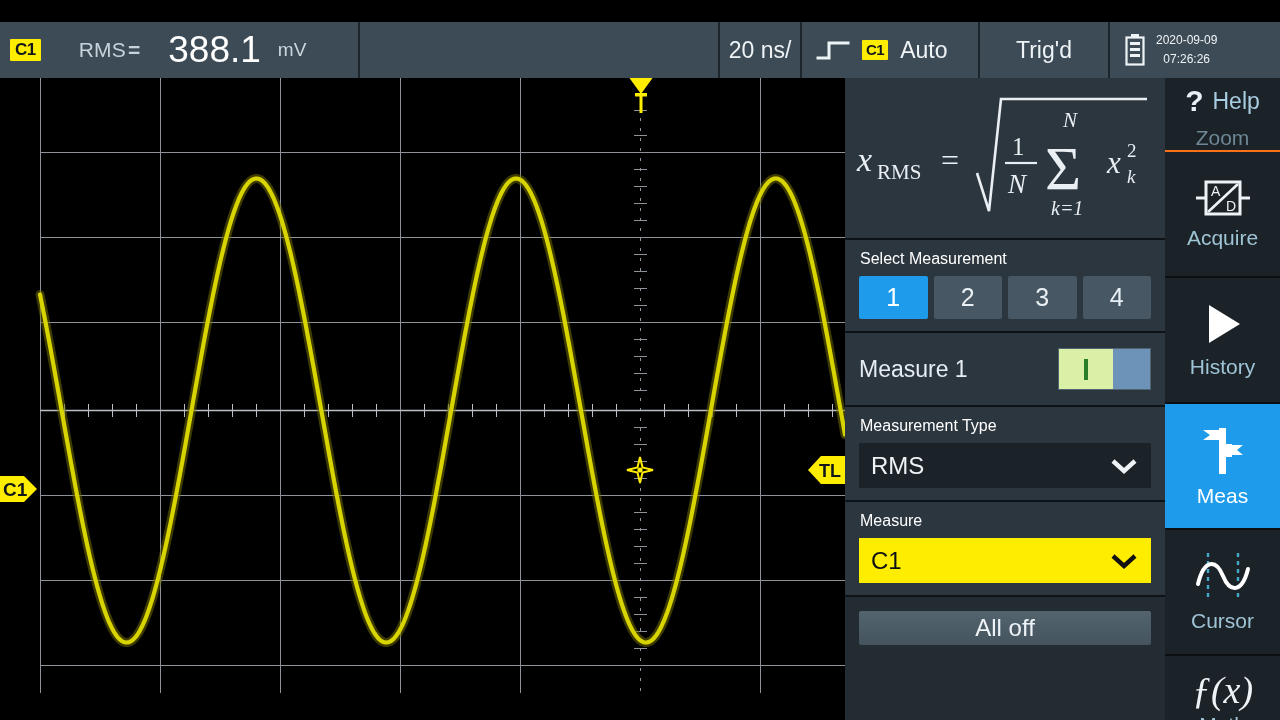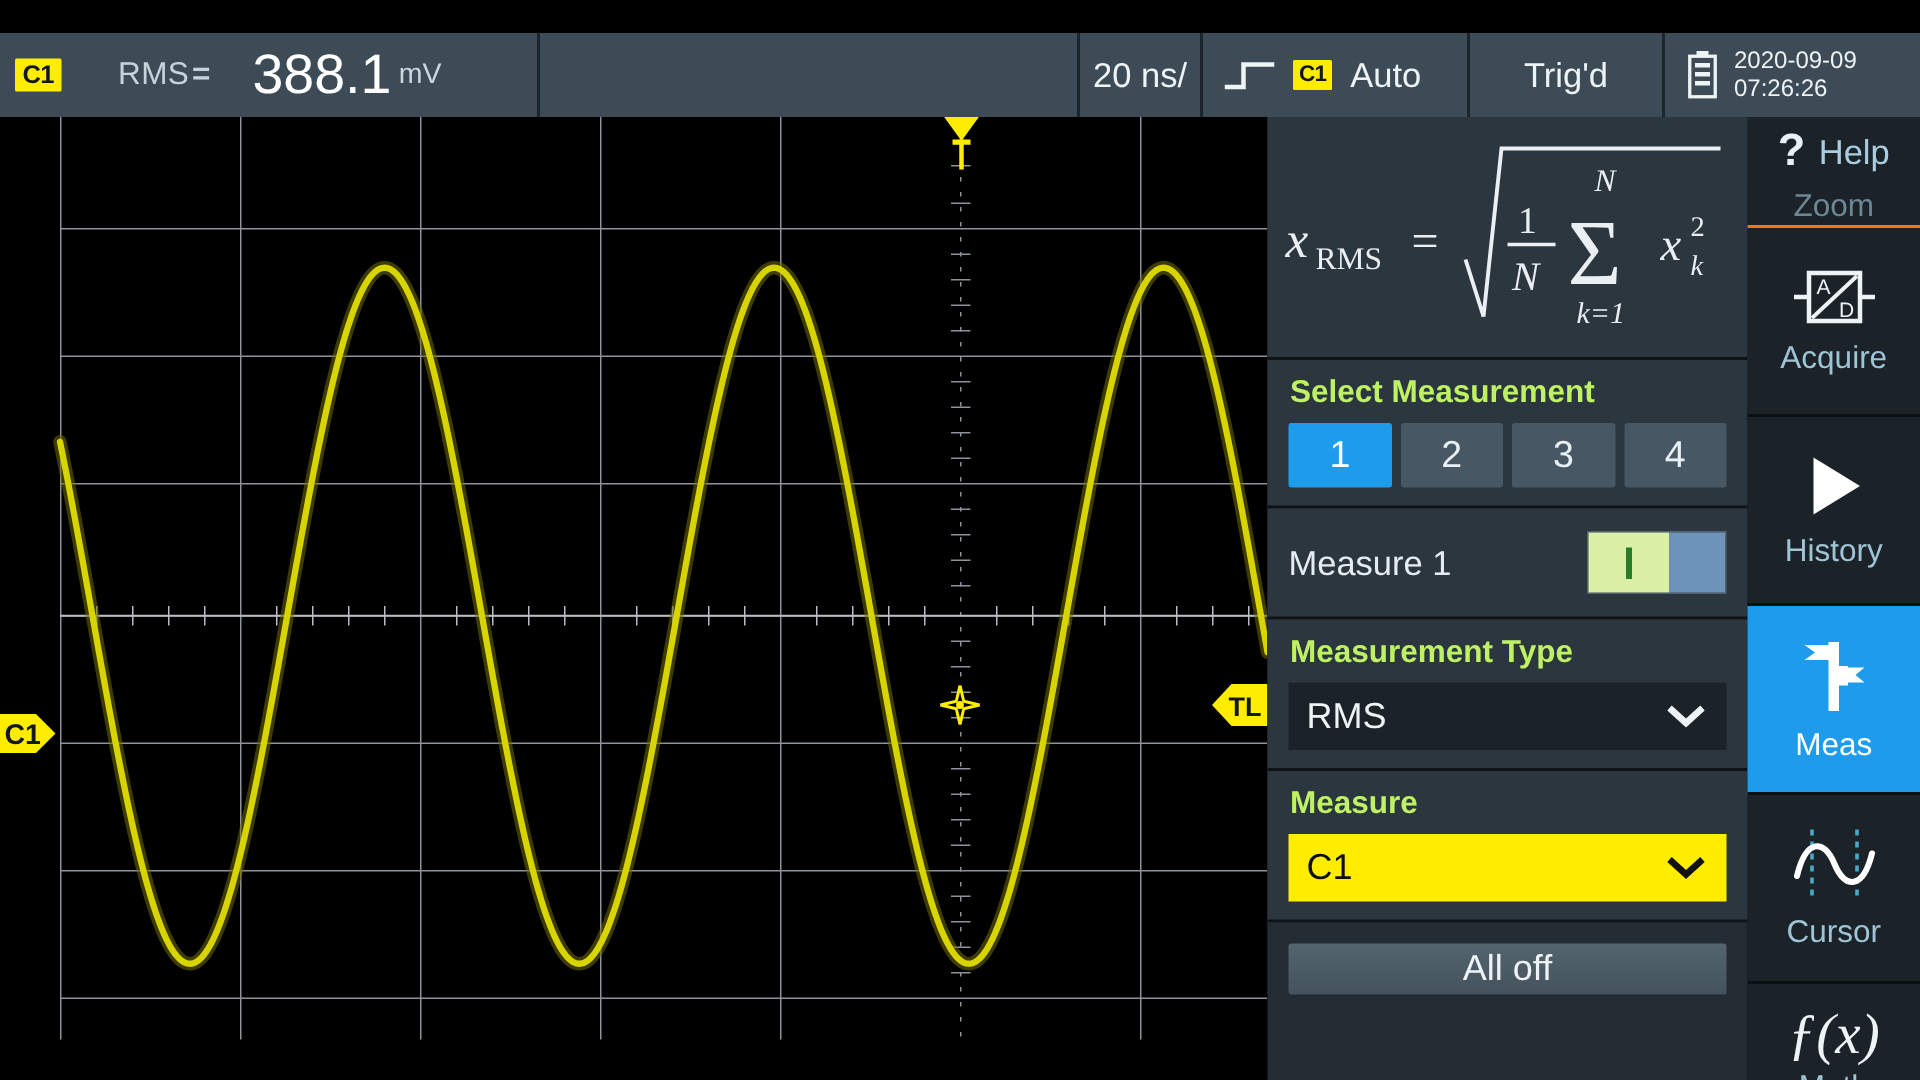--- a/index.html
+++ b/index.html
@@ -22,34 +22,34 @@
   .c1badge{
     background:#ffed00;color:#11161a;font-weight:700;
     font-size:17px;line-height:1;
     padding:2px 5px 3px 5px;border-radius:1px;letter-spacing:-.5px;
   }
   .c1badge.sm{font-size:15px;padding:2px 4px 3px 4px;}
 
   .meas-label{color:#c8d2da;font-size:21px;letter-spacing:.2px;}
   .meas-eq{color:#c8d2da;font-size:21px;font-weight:700;margin:0 2px;}
   .meas-val{color:#ffffff;font-size:37px;font-weight:400;letter-spacing:0px;}
-  .meas-unit{color:#ccd6dd;font-size:19px;margin-left:5px;}
+  .meas-unit{color:#ccd6dd;font-size:19px;margin-left:17px;}
 
   
   #rms-cell{width:360px;padding-left:10px;}
   #tb-empty{width:360px;}
 
   .timebase{width:82px;justify-content:center;font-size:23px;color:#eef3f6;}
   .trigzone{width:178px;justify-content:flex-start;padding-left:14px;gap:12px;}
   .trig-icon{width:34px;height:22px;}
   .auto-txt{font-size:23px;color:#eef3f6;}
   .trigd{width:130px;justify-content:center;font-size:23px;color:#eef3f6;}
   .statuszone{flex:1;display:flex;align-items:center;gap:10px;padding-left:14px;}
   .batt{width:22px;height:32px;position:relative;}
-  .dt{font-size:16px;line-height:19px;text-align:left;color:#eef3f6;}
+  .dt{font-size:12px;line-height:19px;text-align:center;color:#eef3f6;}
 
   
   .mbox{position:absolute;background:#3d4b56;display:flex;align-items:center;}
   .mbox .shadow{position:absolute;left:6px;bottom:-9px;width:56px;height:9px;background:#11171b;}
   #pkpk-box{left:85px;top:88px;width:362px;height:50px;border-left:2px solid #cdd6dc;border-top:1px solid #9aa6ae;}
   #max-box{left:203px;top:141px;width:360px;height:55px;border-left:2px solid #ffffff;border-top:3px solid #f2f5f7;}
   #pkpk-box .meas-val{font-size:34px;}
   #max-box .meas-val{font-size:36px;}
 
   
@@ -60,21 +60,21 @@
   }
   .tl-marker{position:absolute;left:806px;top:376px;width:40px;height:32px;}
   .trig-top{position:absolute;left:626px;top:-2px;width:30px;height:42px;}
   .ctr-dot{position:absolute;left:626px;top:378px;width:28px;height:28px;}
 
   
   .panel{position:absolute;left:845px;top:78px;width:320px;height:642px;background:#232c33;}
   .panel-sec{border-bottom:2px solid #0e1317;}
   .formula{height:160px;display:flex;align-items:center;justify-content:center;background:#2c363f;}
   .sec-pad{padding:10px 14px 12px 14px;background:#2c363f;}
-  .sec-title{font-size:21px;color:#bef264;margin:0 0 8px 1px;font-weight:bold;}
+  .sec-title{font-size:16px;color:#ffffff;margin:0 0 8px 1px;}
   .numrow{display:flex;gap:6px;}
   .numbtn{
     flex:1;height:43px;display:flex;align-items:center;justify-content:center;
     background:#475763;color:#e9f0f5;font-size:25px;border-radius:2px;
   }
   .numbtn.sel{background:#1e9ceb;color:#fff;}
   .mrow{height:72px;display:flex;align-items:center;padding:0 14px;background:#2c363f;}
   .mrow .lbl{font-size:23px;color:#e6edf2;flex:1;}
   .toggle{width:93px;height:42px;display:flex;border:1px solid #516270;box-sizing:border-box;}
   .toggle .on{flex:1.45;background:#daf0a6;display:flex;align-items:center;justify-content:center;}

